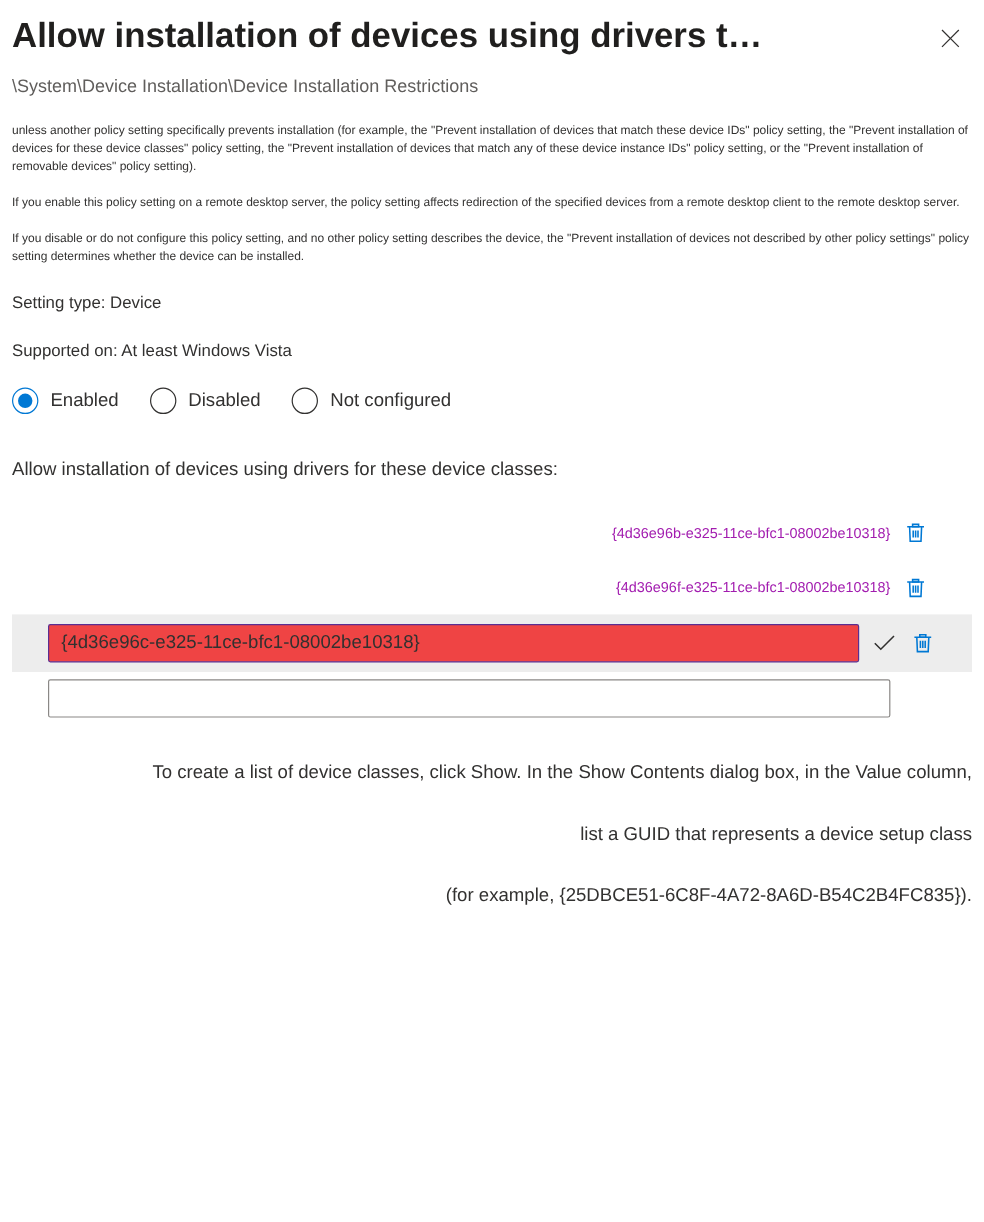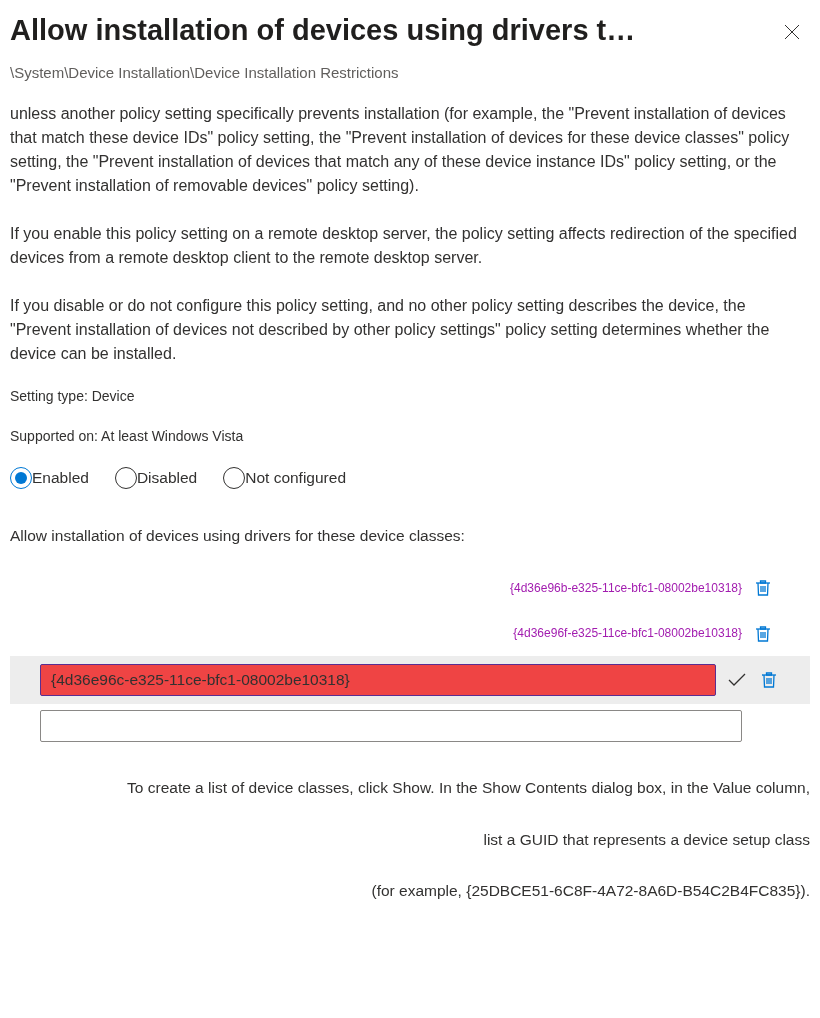--- a/index.html
+++ b/index.html
@@ -47,41 +47,42 @@
       width: 16px;
       height: 16px;
     }
     .breadcrumb {
       color: #605e5c;
       font-size: 15px;
       margin-top: 14px;
       margin-bottom: 18px;
     }
     .desc {
-      font-size: 16px;
+      font-size: 10px;
       line-height: 1.5;
       color: #323130;
       margin-bottom: 20px;
       white-space: pre-wrap;
     }
     .setting-type,
     .supported-on {
       font-size: 14px;
       color: #323130;
       margin-bottom: 20px;
     }
     .radio-row {
       display: flex;
       gap: 26px;
       align-items: center;
       margin-bottom: 36px;
     }
     .radio-item {
       display: flex;
       align-items: center;
+      gap: 10px;
       cursor: pointer;
       text-align: right;
     }
     .radio-circle {
       width: 22px;
       height: 22px;
       border-radius: 50%;
       border: 1.5px solid #323130;
       display: flex;
       align-items: center;

